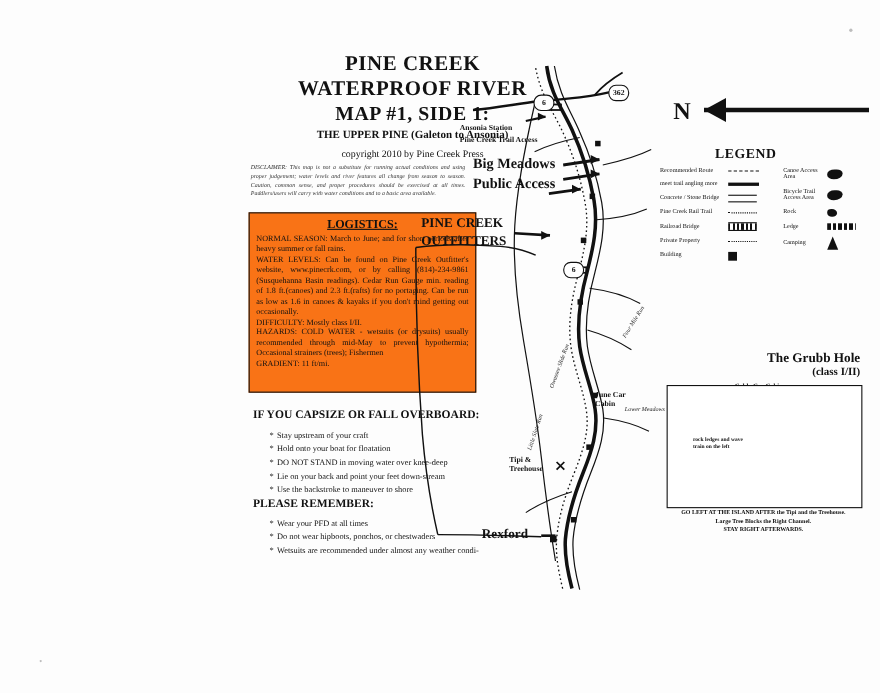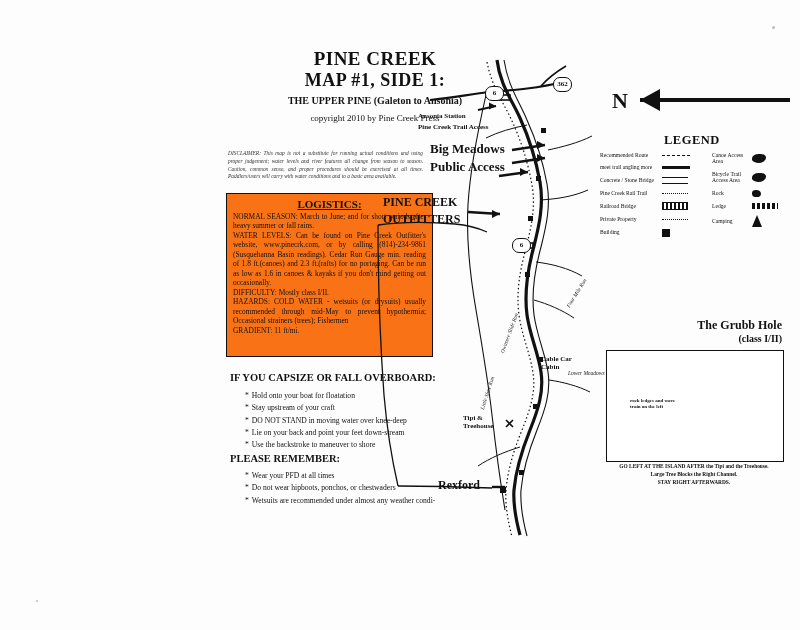--- a/index.html
+++ b/index.html
@@ -58,21 +58,21 @@
     position:absolute;left:230px;top:453px;font-size:10.5px;font-weight:bold;
   }
   .remember-list{
     position:absolute;left:245px;top:470px;width:255px;
     font-size:7.6px;line-height:1.62;
   }
   .bullet{margin-right:3px;}
 
   
   .legend-title{
-    position:absolute;left:664px;top:133px;font-size:12.5px;font-weight:bold;
+    position:absolute;left:650px;top:133px;font-size:12.5px;font-weight:bold;
     letter-spacing:.5px;
     text-align:center;
   }
   .legend{
     position:absolute;left:600px;top:152px;width:190px;height:115px;
     font-size:5.6px;
   }
   .legend-col{position:absolute;}
   .lg-item{display:flex;align-items:center;margin-bottom:6px;}
   .lg-label{width:62px;line-height:1.15;}
@@ -120,42 +120,43 @@
   .north-n{position:absolute;left:612px;top:88px;font-size:22px;font-weight:bold;}
   svg{display:block;}
 </style>
 </head>
 <body>
 
 <div class="page">
 
   <div class="title-block">
     <div class="title-1">PINE CREEK</div>
+    <div class="title-2">WATERPROOF RIVER</div>
     <div class="title-3">MAP #1, SIDE 1:</div>
     <div class="title-4">THE UPPER PINE (Galeton to Ansonia)</div>
     <div class="copyright">copyright 2010 by Pine Creek Press</div>
   </div>
 
   <div class="disclaimer">DISCLAIMER: This map is not a substitute for running actual conditions and using proper judgement; water levels and river features all change from season to season. Caution, common sense, and proper procedures should be exercised at all times. Paddlers/users will carry with water conditions and to a basic area available.</div>
 
   <div class="logistics">
     <h3>LOGISTICS:</h3>
     <div class="body">
       <div>NORMAL SEASON: March to June; and for short periods after heavy summer or fall rains.</div>
       <div>WATER LEVELS: Can be found on Pine Creek Outfitter's website, www.pinecrk.com, or by calling (814)-234-9861 (Susquehanna Basin readings). Cedar Run Gauge min. reading of 1.8 ft.(canoes) and 2.3 ft.(rafts) for no portaging. Can be run as low as 1.6 in canoes &amp; kayaks if you don't mind getting out occasionally.</div>
       <div>DIFFICULTY: Mostly class I/II.</div>
       <div>HAZARDS: COLD WATER - wetsuits (or drysuits) usually recommended through mid-May to prevent hypothermia; Occasional strainers (trees); Fishermen</div>
       <div>GRADIENT: 11 ft/mi.</div>
     </div>
   </div>
 
   <div class="capsize-h">IF YOU CAPSIZE OR FALL OVERBOARD:</div>
   <div class="capsize-list">
+    <div><span class="bullet">*</span><span>Stay upstream of your craft</span></div>
     <div><span class="bullet">*</span><span>Hold onto your boat for floatation</span></div>
-    <div><span class="bullet">*</span><span>Stay upstream of your craft</span></div>
     <div><span class="bullet">*</span><span>DO NOT STAND in moving water over knee-deep</span></div>
     <div><span class="bullet">*</span><span>Lie on your back and point your feet down-stream</span></div>
     <div><span class="bullet">*</span><span>Use the backstroke to maneuver to shore</span></div>
   </div>
 
   <div class="remember-h">PLEASE REMEMBER:</div>
   <div class="remember-list">
     <div><span class="bullet">*</span><span>Wear your PFD at all times</span></div>
     <div><span class="bullet">*</span><span>Do not wear hipboots, ponchos, or chestwaders</span></div>
     <div><span class="bullet">*</span><span>Wetsuits are recommended under almost any weather condi-</span></div>
@@ -251,21 +252,21 @@
   <div class="rt-shield" style="left:512px;top:238px;">6</div>
 
   <div class="lbl" style="left:418px;top:112px;">Ansonia Station</div>
   <div class="lbl" style="left:418px;top:123px;">Pine Creek Trail Access</div>
   <div class="lbl-big" style="left:430px;top:142px;font-size:13px;">Big Meadows</div>
   <div class="lbl-big" style="left:430px;top:160px;font-size:13px;">Public Access</div>
 
   <div class="lbl-big" style="left:383px;top:196px;font-size:12px;">PINE CREEK</div>
   <div class="lbl-big" style="left:383px;top:213px;font-size:12px;">OUTFITTERS</div>
 
-  <div class="lbl" style="left:541px;top:355px;white-space:pre-line;">Cable Car
+  <div class="lbl" style="left:541px;top:355px;white-space:pre-line;">June Car
 Cabin</div>
   <div class="lbl" style="left:463px;top:414px;white-space:pre-line;">Tipi &amp;
 Treehouse</div>
   <div class="lbl-big" style="left:438px;top:479px;font-size:12px;">Rexford</div>
 
   <div class="lbl-ital" style="left:560px;top:290px;transform:rotate(-58deg);">Four Mile Run</div>
   <div class="lbl-ital" style="left:488px;top:330px;transform:rotate(-70deg);">Owassee Slide Run</div>
   <div class="lbl-ital" style="left:470px;top:390px;transform:rotate(-72deg);">Little Slate Run</div>
   <div class="lbl-ital" style="left:568px;top:370px;">Lower Meadows</div>
 

